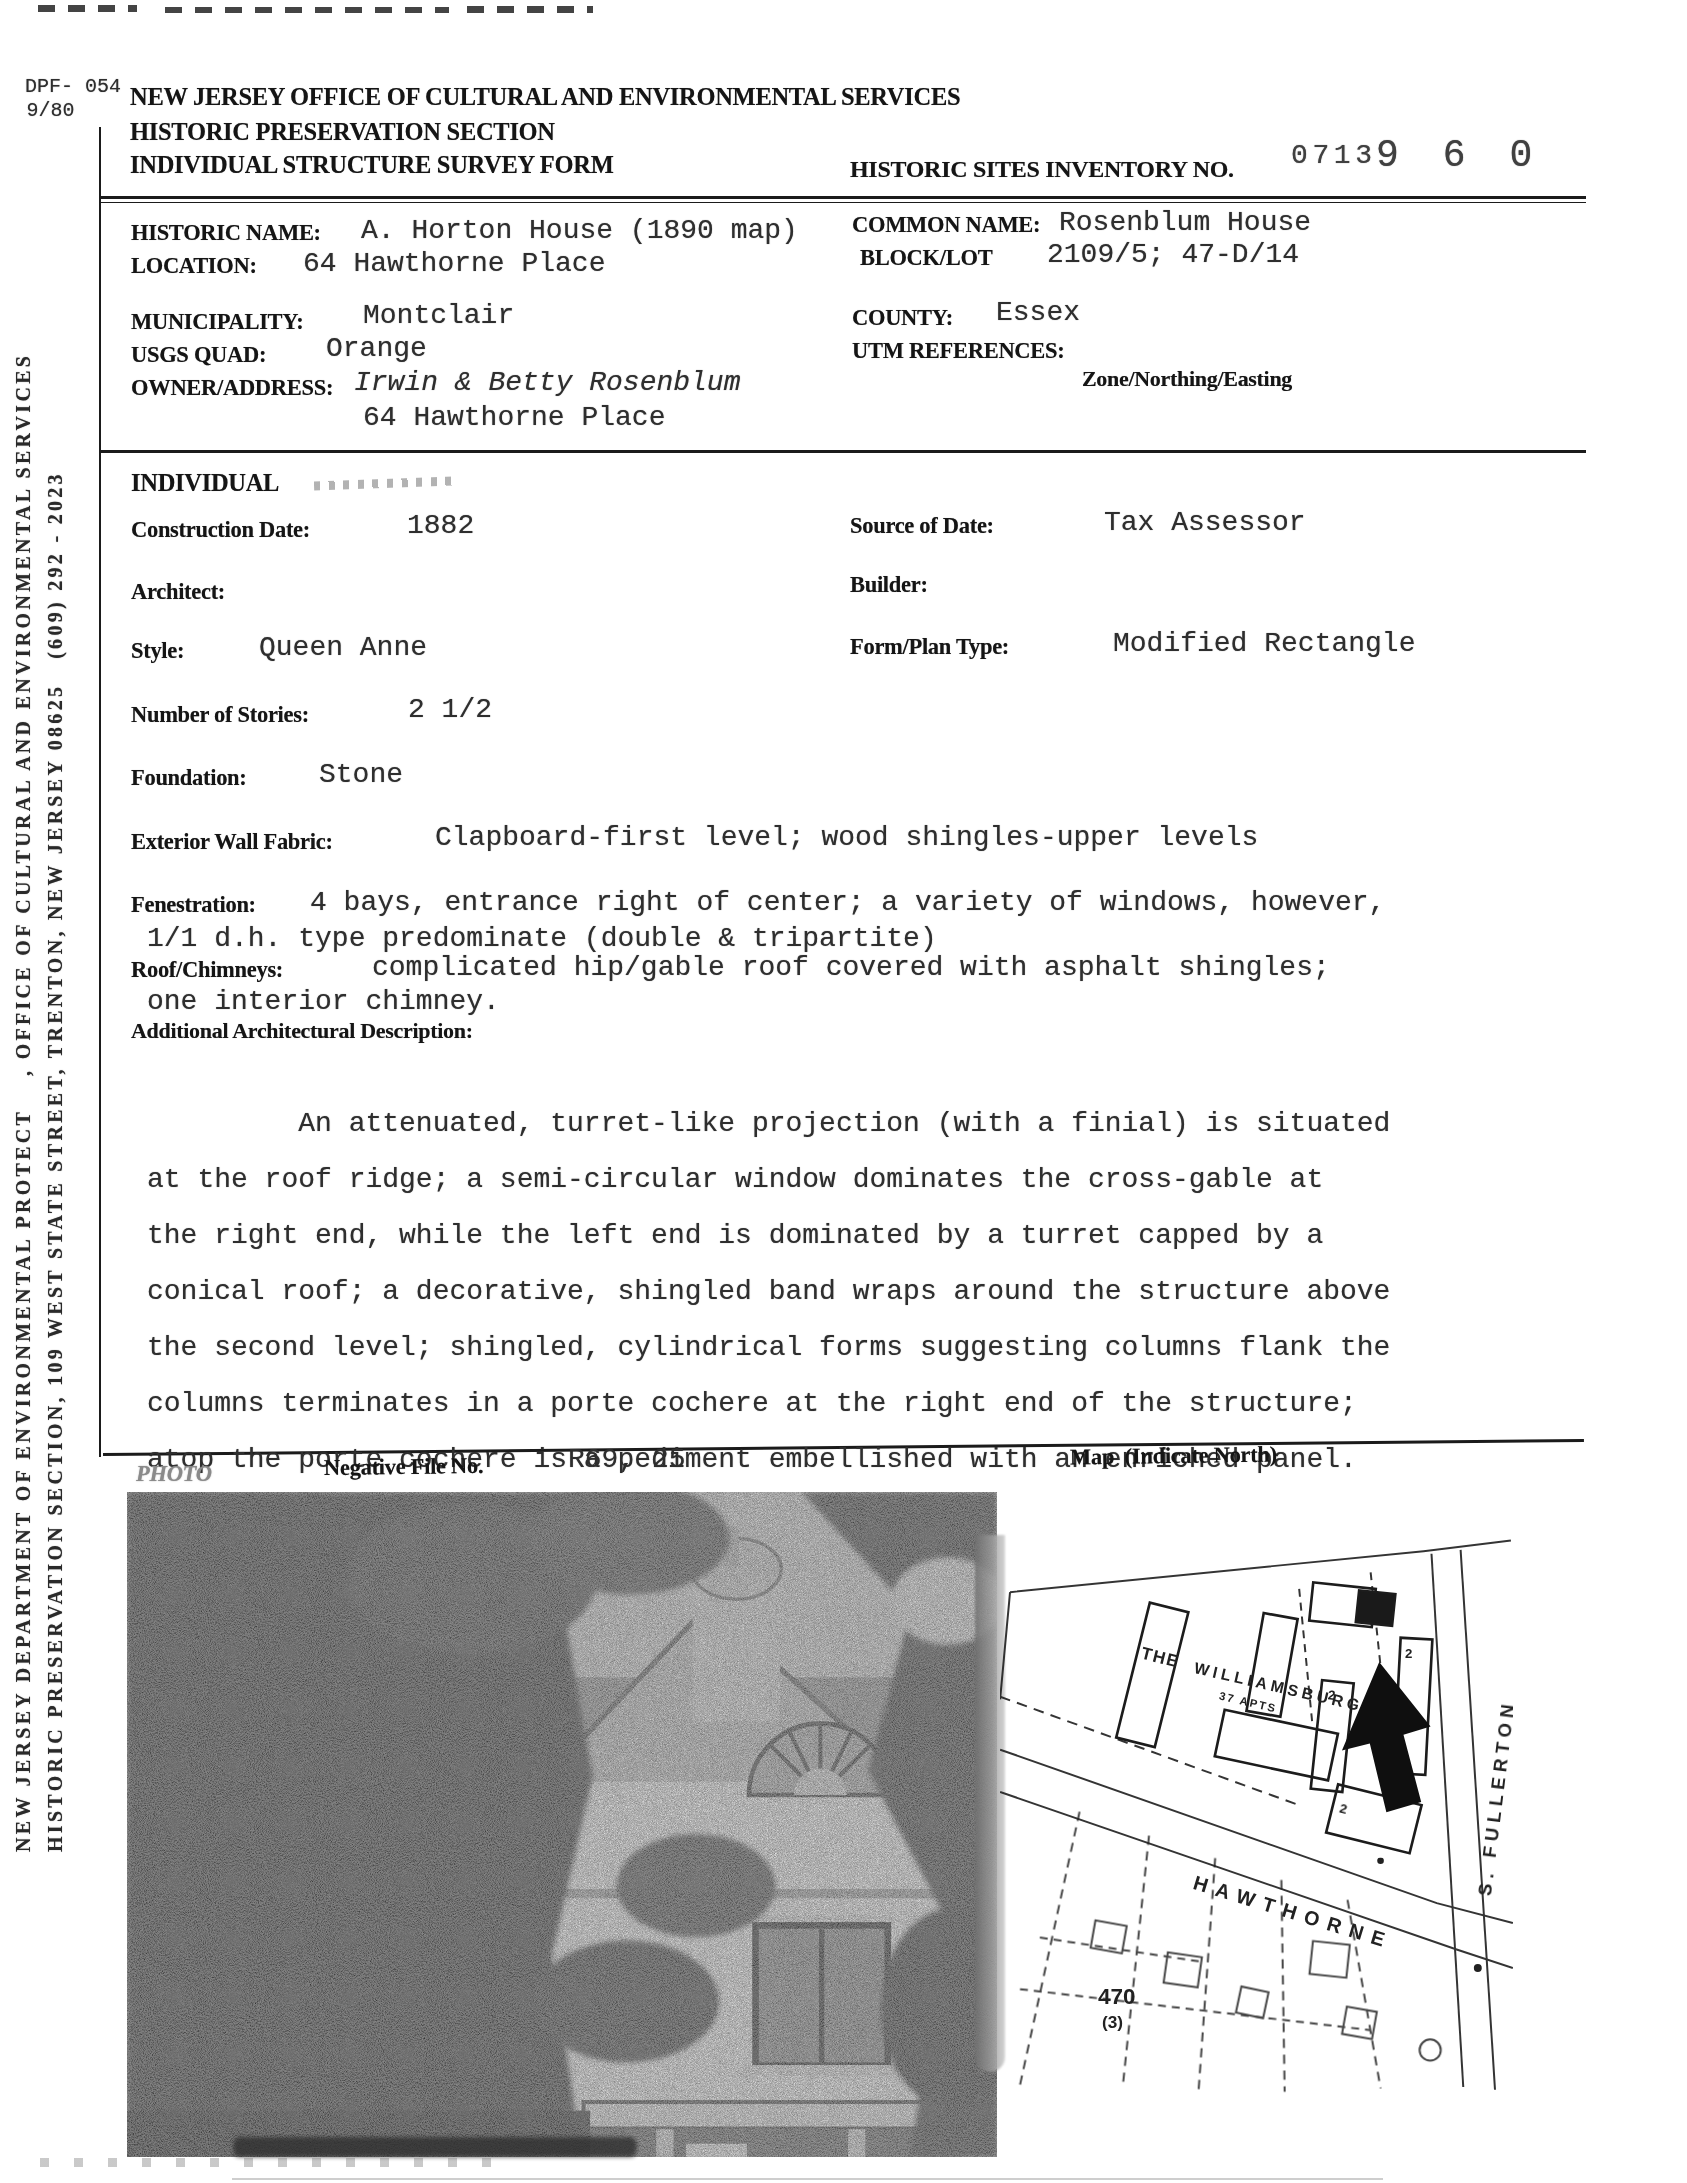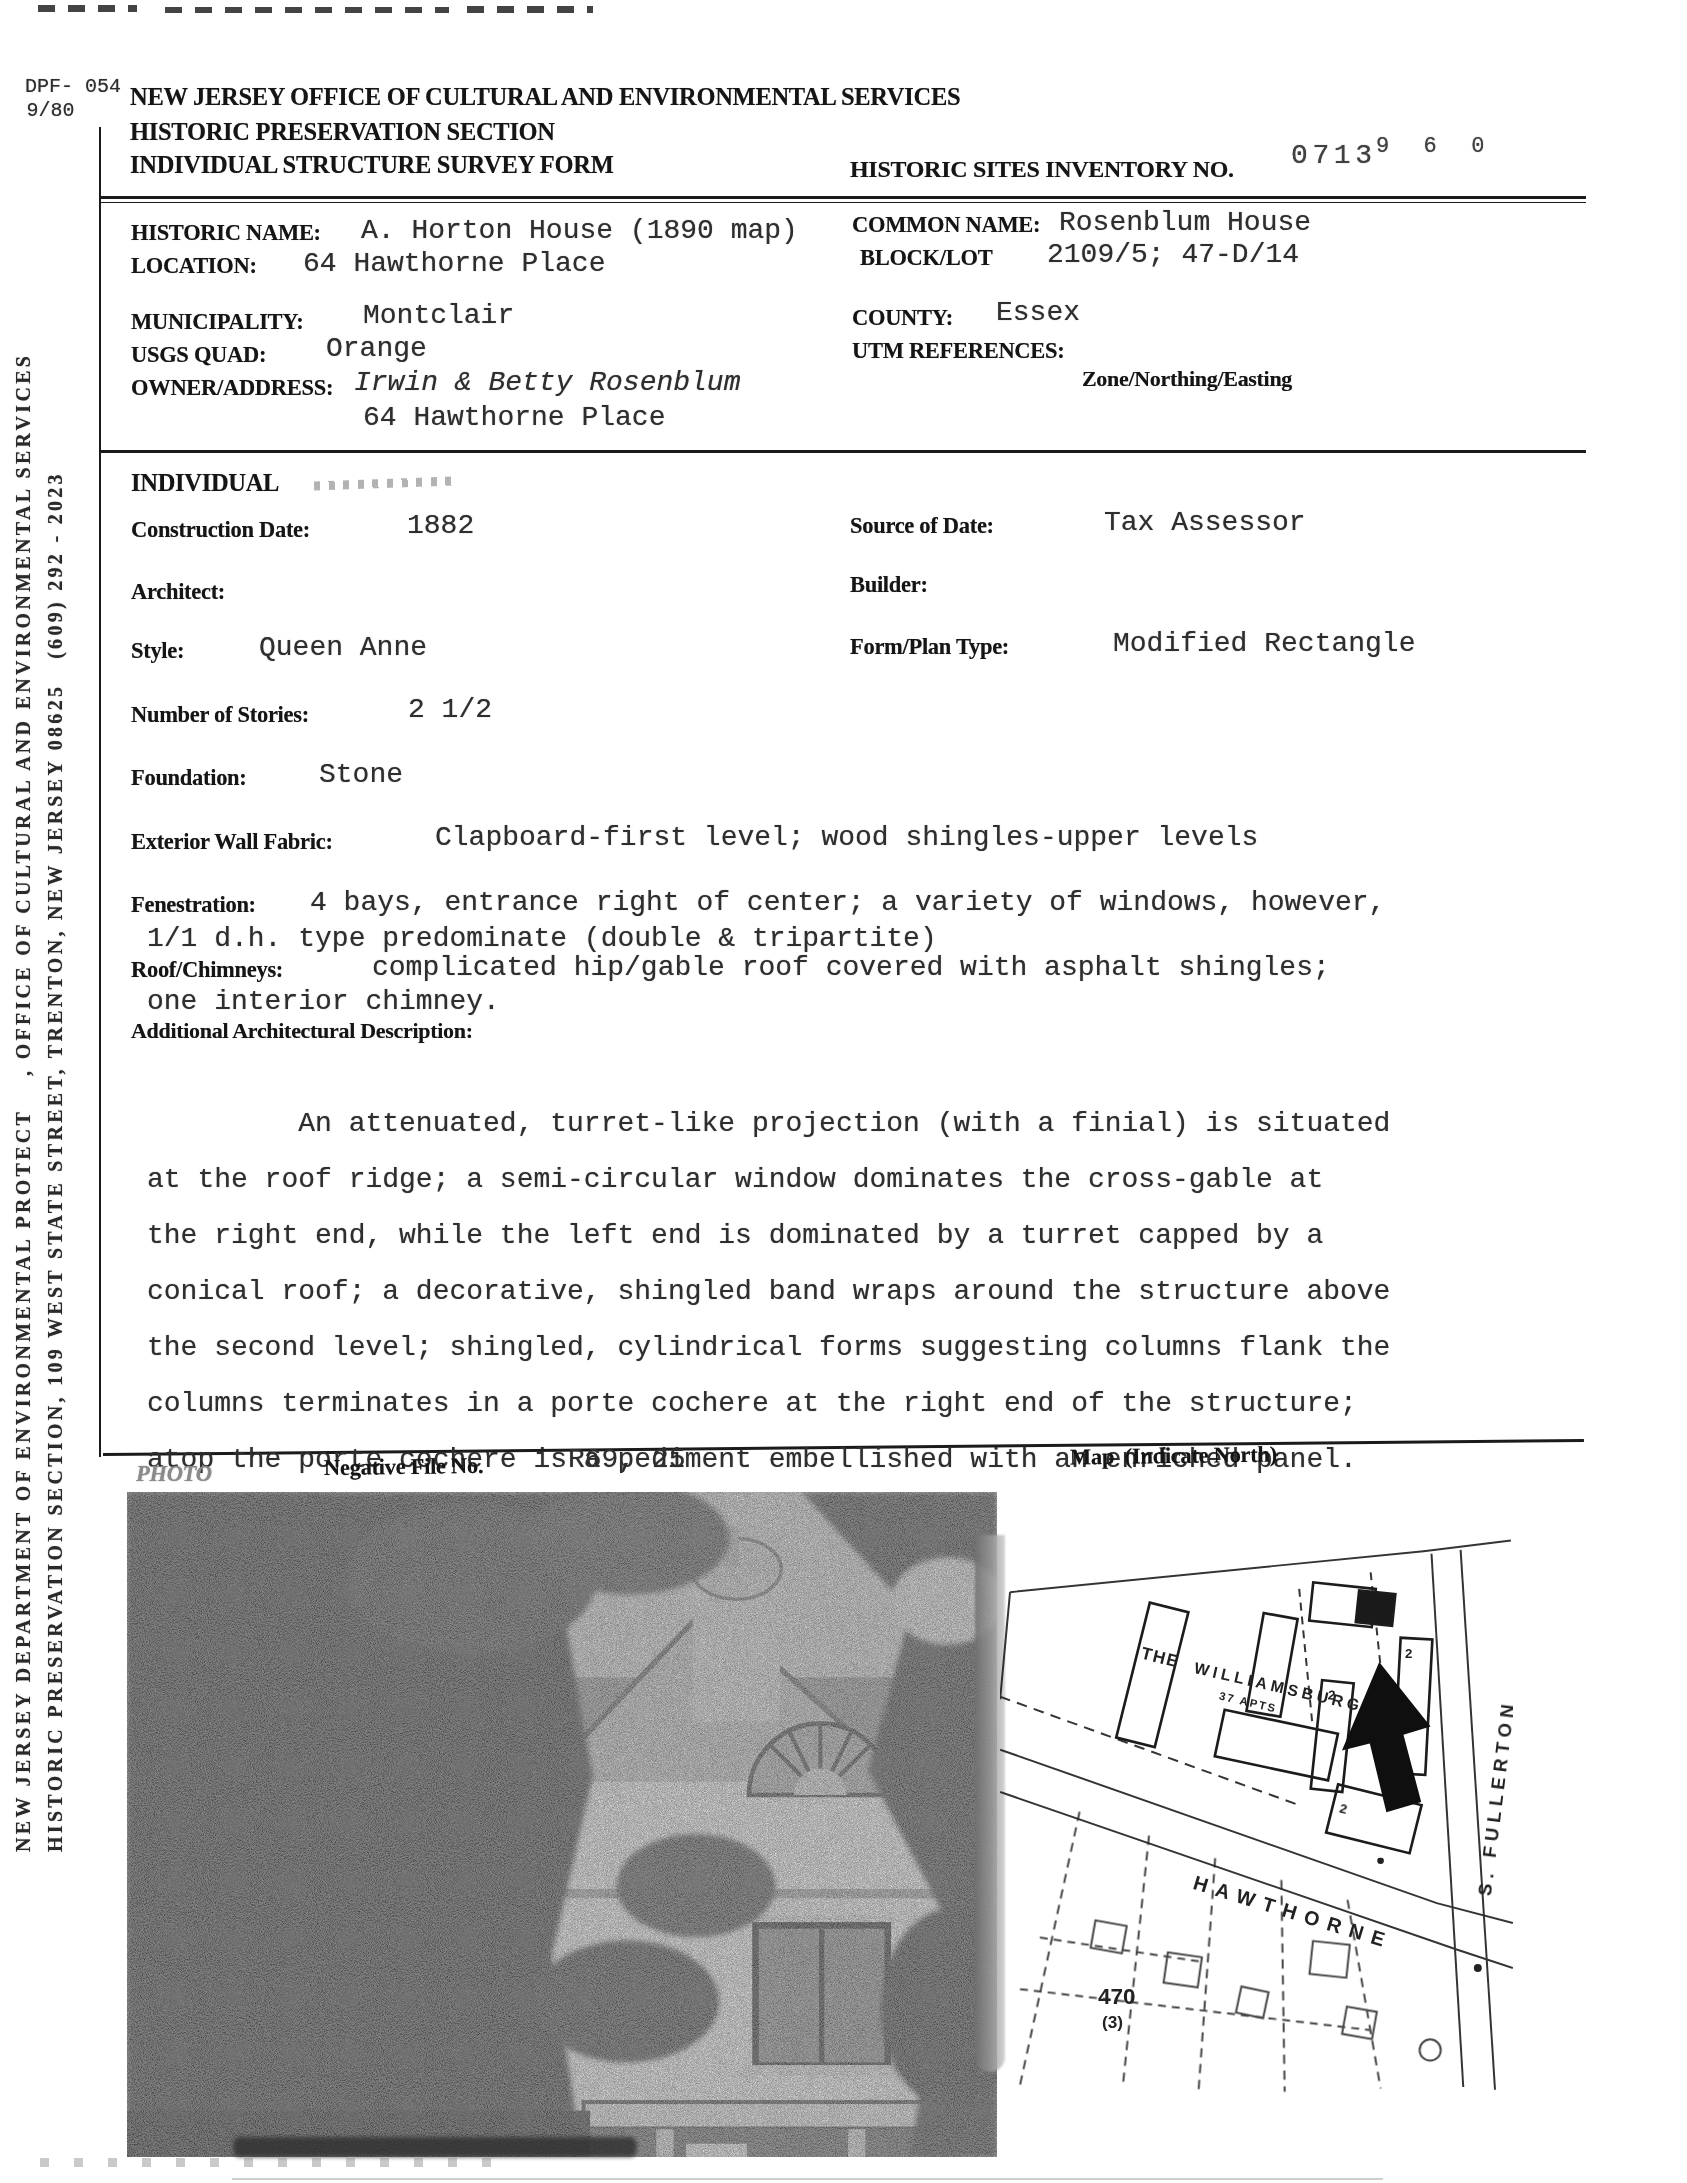--- a/index.html
+++ b/index.html
@@ -54,21 +54,21 @@
   <div class="rule" style="left:99px;top:450px;width:1487px;height:3.3px;"></div>
   <div class="rule" style="left:103px;top:1446px;width:1481px;height:2.6px;transform:rotate(-0.55deg);"></div>
 
   <div class="abs tw-sm tw" style="left:25px;top:77px;font-size:20px;">DPF- 054</div>
   <div class="abs tw-sm tw" style="left:26.5px;top:101px;font-size:20px;">9/80</div>
   <div class="abs lbl lbl-big" style="left:130px;top:85px;">NEW JERSEY OFFICE OF CULTURAL AND ENVIRONMENTAL SERVICES</div>
   <div class="abs lbl lbl-big" style="left:130px;top:120px;">HISTORIC PRESERVATION SECTION</div>
   <div class="abs lbl lbl-big" style="left:130px;top:153px;">INDIVIDUAL STRUCTURE SURVEY FORM</div>
   <div class="abs lbl" style="left:850px;top:157px;font-size:24px;">HISTORIC SITES INVENTORY NO.</div>
   <div class="abs stamp" style="left:1291px;top:140px;font-size:28px;">0713</div>
-  <div class="abs stamp" style="left:1376px;top:134px;font-size:22px;letter-spacing:10.6px;text-align:right;">9 6 0</div>
+  <div class="abs stamp" style="left:1376px;top:134px;font-size:38px;letter-spacing:10.6px;text-align:right;">9 6 0</div>
 
   <div class="abs lbl" style="left:131px;top:222px;">HISTORIC NAME:</div>
   <div class="abs tw" style="left:361px;top:217px;">A. Horton House (1890 map)</div>
   <div class="abs lbl" style="left:852px;top:214px;">COMMON NAME:</div>
   <div class="abs tw" style="left:1059px;top:209px;">Rosenblum House</div>
 
   <div class="abs lbl" style="left:131px;top:255px;">LOCATION:</div>
   <div class="abs tw" style="left:303px;top:250px;">64 Hawthorne Place</div>
   <div class="abs lbl" style="left:860px;top:247px;">BLOCK/LOT</div>
   <div class="abs tw" style="left:1011px;top:241px;margin-left:36px;">2109/5; 47-D/14</div>

